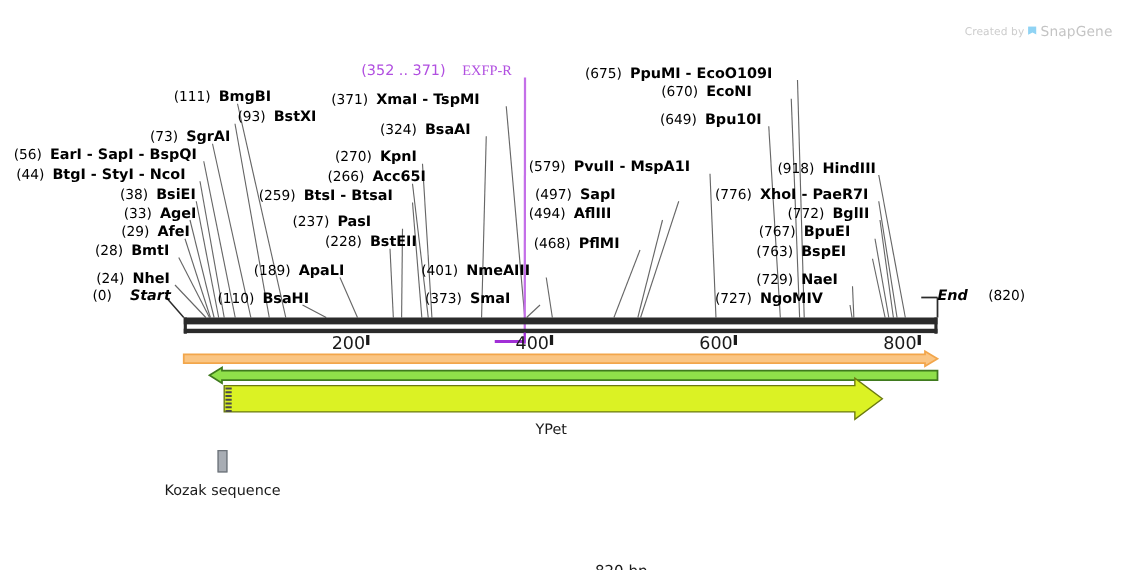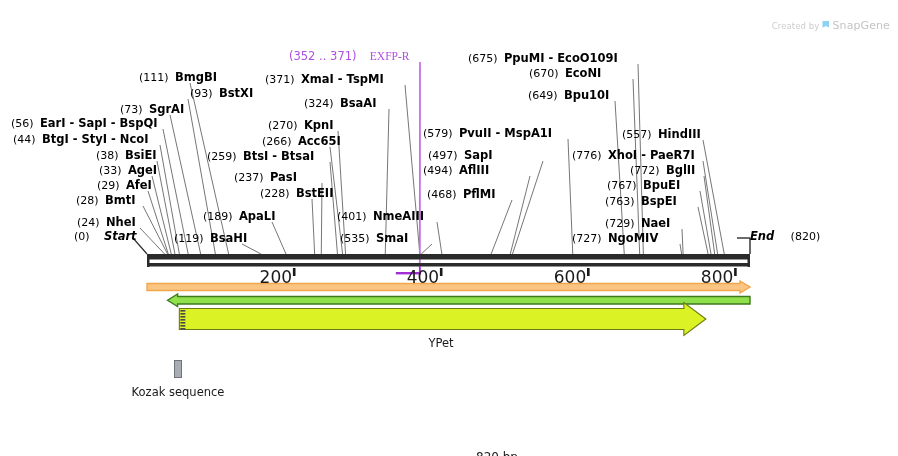--- a/index.html
+++ b/index.html
@@ -85,21 +85,21 @@
     left: 0; top: 0;
     width: 898px;
     height: 456px;
     overflow: visible;
     pointer-events: none;
   }
 
   
   .tick-num {
     position: absolute;
-    font-size: 17px;
+    font-size: 14px;
     color: #1a1a1a;
     white-space: nowrap;
     transform: translateX(-100%);
   }
 
   
   .feat-label {
     position: absolute;
     font-size: 11.5px;
     color: #1a1a1a;
@@ -204,42 +204,42 @@
       <div class="enz" style="left: 142px; top: 71px; margin-left: 48px;"><span class="pos">(93)</span>  <span>BstXI</span></div>
       <div class="enz" style="left: 120px; top: 87px;"><span class="pos">(73)</span>  <span>SgrAI</span></div>
       <div class="enz" style="left: 11px; top: 101px;"><span class="pos">(56)</span>  <span>EarI - SapI - BspQI</span></div>
       <div class="enz" style="left: 13px; top: 117px;"><span class="pos">(44)</span>  <span>BtgI - StyI - NcoI</span></div>
       <div class="enz" style="left: 96px; top: 133px;"><span class="pos">(38)</span>  <span>BsiEI</span></div>
       <div class="enz" style="left: 99px; top: 148px;"><span class="pos">(33)</span>  <span>AgeI</span></div>
       <div class="enz" style="left: 97px; top: 163px;"><span class="pos">(29)</span>  <span>AfeI</span></div>
       <div class="enz" style="left: 76px; top: 178px;"><span class="pos">(28)</span>  <span>BmtI</span></div>
       <div class="enz" style="left: 77px; top: 200px;"><span class="pos">(24)</span>  <span>NheI</span></div>
       <div class="enz" style="left: 203px; top: 194px;"><span class="pos">(189)</span>  <span>ApaLI</span></div>
-      <div class="enz" style="left: 174px; top: 216px;"><span class="pos">(119)</span>  <span>BsaHI</span></div>
+      <div class="enz" style="left: 174px; top: 216px;"><span class="pos">(110)</span>  <span>BsaHI</span></div>
     </div>
   <div id="enz-mid-host">
       <div class="enz" style="left: 265px; top: 57px;"><span class="pos">(371)</span>  <span>XmaI - TspMI</span></div>
       <div class="enz" style="left: 304px; top: 81px;"><span class="pos">(324)</span>  <span>BsaAI</span></div>
       <div class="enz" style="left: 268px; top: 103px;"><span class="pos">(270)</span>  <span>KpnI</span></div>
       <div class="enz" style="left: 262px; top: 119px;"><span class="pos">(266)</span>  <span>Acc65I</span></div>
       <div class="enz" style="left: 207px; top: 134px;"><span class="pos">(259)</span>  <span>BtsI - BtsaI</span></div>
       <div class="enz" style="left: 234px; top: 155px;"><span class="pos">(237)</span>  <span>PasI</span></div>
       <div class="enz" style="left: 224px; top: 171px; margin-left: 36px;"><span class="pos">(228)</span>  <span>BstEII</span></div>
       <div class="enz" style="left: 337px; top: 194px;"><span class="pos">(401)</span>  <span>NmeAIII</span></div>
-      <div class="enz" style="left: 340px; top: 216px;"><span class="pos">(535)</span>  <span>SmaI</span></div>
+      <div class="enz" style="left: 340px; top: 216px;"><span class="pos">(373)</span>  <span>SmaI</span></div>
     </div>
   <div id="enz-right-host">
       <div class="enz" style="left: 468px; top: 36px;"><span class="pos">(675)</span>  <span>PpuMI - EcoO109I</span></div>
       <div class="enz" style="left: 529px; top: 51px;"><span class="pos">(670)</span>  <span>EcoNI</span></div>
       <div class="enz" style="left: 528px; top: 73px;"><span class="pos">(649)</span>  <span>Bpu10I</span></div>
       <div class="enz" style="left: 423px; top: 111px;"><span class="pos">(579)</span>  <span>PvuII - MspA1I</span></div>
       <div class="enz" style="left: 428px; top: 133px;"><span class="pos">(497)</span>  <span>SapI</span></div>
       <div class="enz" style="left: 423px; top: 148px;"><span class="pos">(494)</span>  <span>AflIII</span></div>
       <div class="enz" style="left: 427px; top: 172px;"><span class="pos">(468)</span>  <span>PflMI</span></div>
-      <div class="enz" style="left: 622px; top: 112px;"><span class="pos">(557)</span>  <span>HindIII</span></div>
+      <div class="enz" style="left: 622px; top: 112px;"><span class="pos">(918)</span>  <span>HindIII</span></div>
       <div class="enz" style="left: 572px; top: 133px;"><span class="pos">(776)</span>  <span>XhoI - PaeR7I</span></div>
       <div class="enz" style="left: 630px; top: 148px;"><span class="pos">(772)</span>  <span>BglII</span></div>
       <div class="enz" style="left: 607px; top: 163px;"><span class="pos">(767)</span>  <span>BpuEI</span></div>
       <div class="enz" style="left: 605px; top: 179px;"><span class="pos">(763)</span>  <span>BspEI</span></div>
       <div class="enz" style="left: 605px; top: 201px;"><span class="pos">(729)</span>  <span>NaeI</span></div>
       <div class="enz" style="left: 572px; top: 216px;"><span class="pos">(727)</span>  <span>NgoMIV</span></div>
     </div>
 
   <div class="primer-label" style="left:289px; top:34px;">
     <span class="ppos">(352 .. 371)</span>

